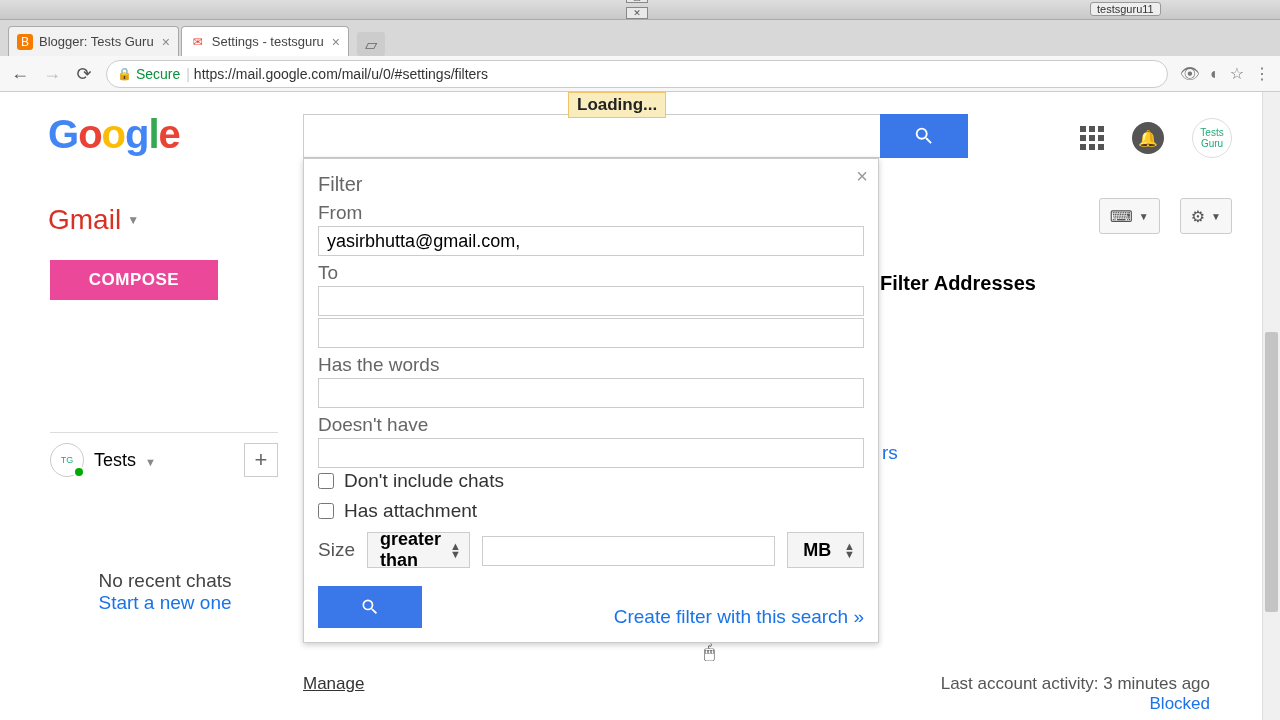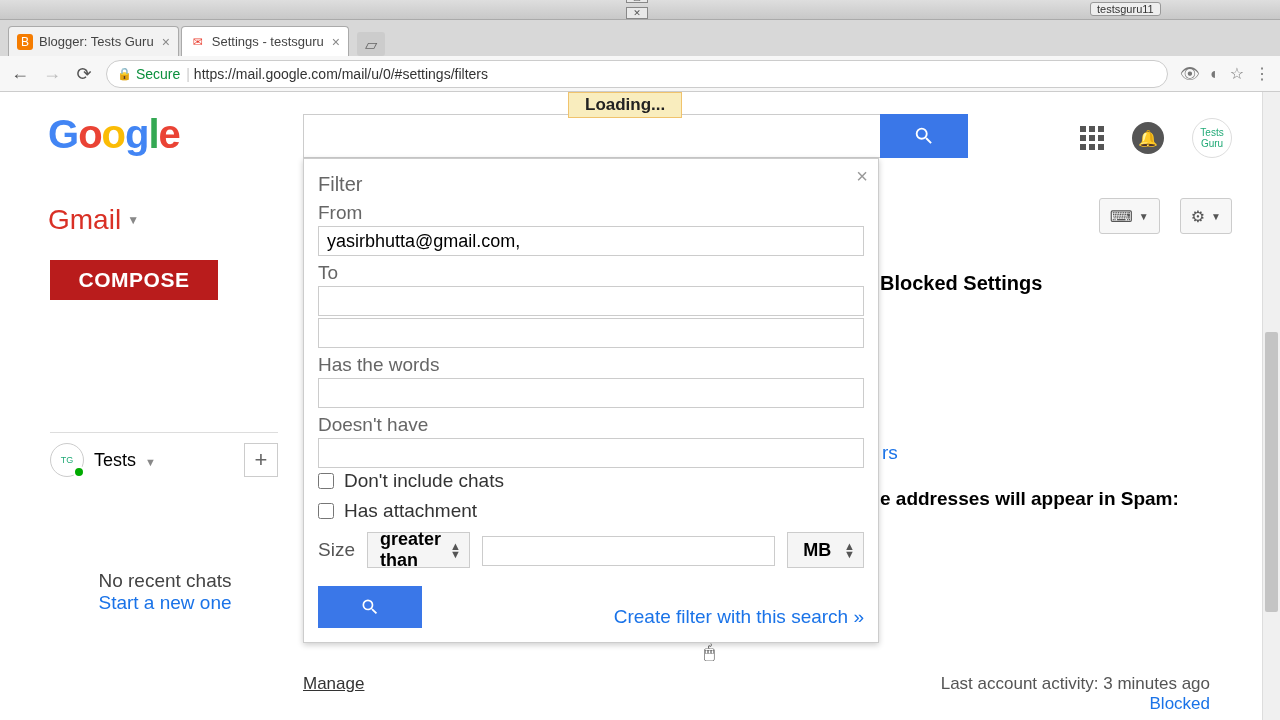--- a/index.html
+++ b/index.html
@@ -22,21 +22,21 @@
 
 .url-bar { height:36px; border-bottom:1px solid #ccc; display:flex; align-items:center; padding:0 10px; gap:12px; background:#f7f7f7;}
 .nav-btn { width:20px; height:20px; display:flex; align-items:center; justify-content:center; color:#555; font-size:18px;}
 .url-field { flex:1; height:28px; border:1px solid #ccc; border-radius:14px; display:flex; align-items:center; padding:0 10px; font-size:14px; background:#fff;}
 .secure { color:#0a8f3c; font-size:14px; margin-right:6px; display:flex; align-items:center;}
 .lock-icon { color:#0a8f3c; margin-right:4px; font-size:12px;}
 .url-text { color:#333;}
 .url-right { display:flex; gap:10px; align-items:center; color:#777; font-size:16px;}
 
 
-.loading-banner { position:absolute; top:92px; left:568px; background:#f9edbe; border:1px solid #f0c36d; padding:2px 16px; font-size:17px; font-weight:bold; color:#222; z-index:50;}
+.loading-banner { position:absolute; top:92px; left:568px; background:#f9edbe; border:1px solid #f0c36d; padding:2px 8px; font-size:17px; font-weight:bold; color:#222; z-index:50;}
 
 
 .app { position:absolute; top:92px; left:0; right:18px; bottom:0; background:#fff;}
 
 
 .logo { position:absolute; left:48px; top:20px; font-size:40px; font-weight:bold; letter-spacing:-1px;}
 .g-b{color:#4285F4;} .g-r{color:#EA4335;} .g-y{color:#FBBC05;} .g-g{color:#34A853;}
 
 
 .search-wrap { position:absolute; left:303px; top:22px; width:665px; height:44px; display:flex;}
@@ -54,21 +54,21 @@
 
 .gmail-label { position:absolute; left:48px; top:112px; font-size:28px; color:#d93025; display:flex; align-items:center; gap:6px;}
 .gmail-label .caret { font-size:12px; color:#888;}
 
 
 .toolbar-right { position:absolute; right:30px; top:106px; display:flex; gap:20px;}
 .tbtn { border:1px solid #ccc; background:#f7f7f7; height:36px; display:flex; align-items:center; padding:0 10px; border-radius:3px; font-size:16px; color:#555;}
 .tbtn .caret{margin-left:6px; font-size:10px;}
 
 
-.compose-btn { position:absolute; left:50px; top:168px; width:168px; height:40px; background:#b91c1c; color:#fff; font-weight:bold; font-size:21px; display:flex; align-items:center; justify-content:center; letter-spacing:0.5px;}
+.compose-btn { position:absolute; left:50px; top:168px; width:168px; height:40px; background:#ec4899; color:#fff; font-weight:bold; font-size:17px; display:flex; align-items:center; justify-content:center; letter-spacing:0.5px;}
 
 
 .side-nav { position:absolute; left:50px; top:222px; font-size:19px; color:#333; line-height:30px;}
 .side-nav div{cursor:pointer;}
 
 
 .hangouts { position:absolute; left:50px; top:340px; width:228px; border-top:1px solid #ddd; padding-top:10px;}
 .hang-row { display:flex; align-items:center;}
 .hang-avatar { width:34px; height:34px; border-radius:50%; border:1px solid #ccc; position:relative; display:flex; align-items:center; justify-content:center; font-size:9px; color:#2a7;}
 .presence-dot{ position:absolute; bottom:-2px; right:-2px; width:12px; height:12px; background:#0a0; border-radius:50%; border:2px solid #fff;}
@@ -217,23 +217,22 @@
       </div>
       <div class="hang-plus">+</div>
     </div>
   </div>
 
   <div class="hang-text">
     <div>No recent chats</div>
     <div class="hang-link">Start a new one</div>
   </div>
 
-  <div class="peek1">Blocked Settings</div>
+  <div class="peek1">Filter Addresses</div>
   <div class="peek2">rs</div>
-  <div class="peek3">e addresses will appear in Spam:</div>
 
   <div class="manage-link">Manage</div>
 
   <div class="footer-right">
     <div>Last account activity: 3 minutes ago</div>
     <div class="details">Blocked</div>
   </div>
 
   <div class="filter-panel">
     <div class="close-x">×</div>

